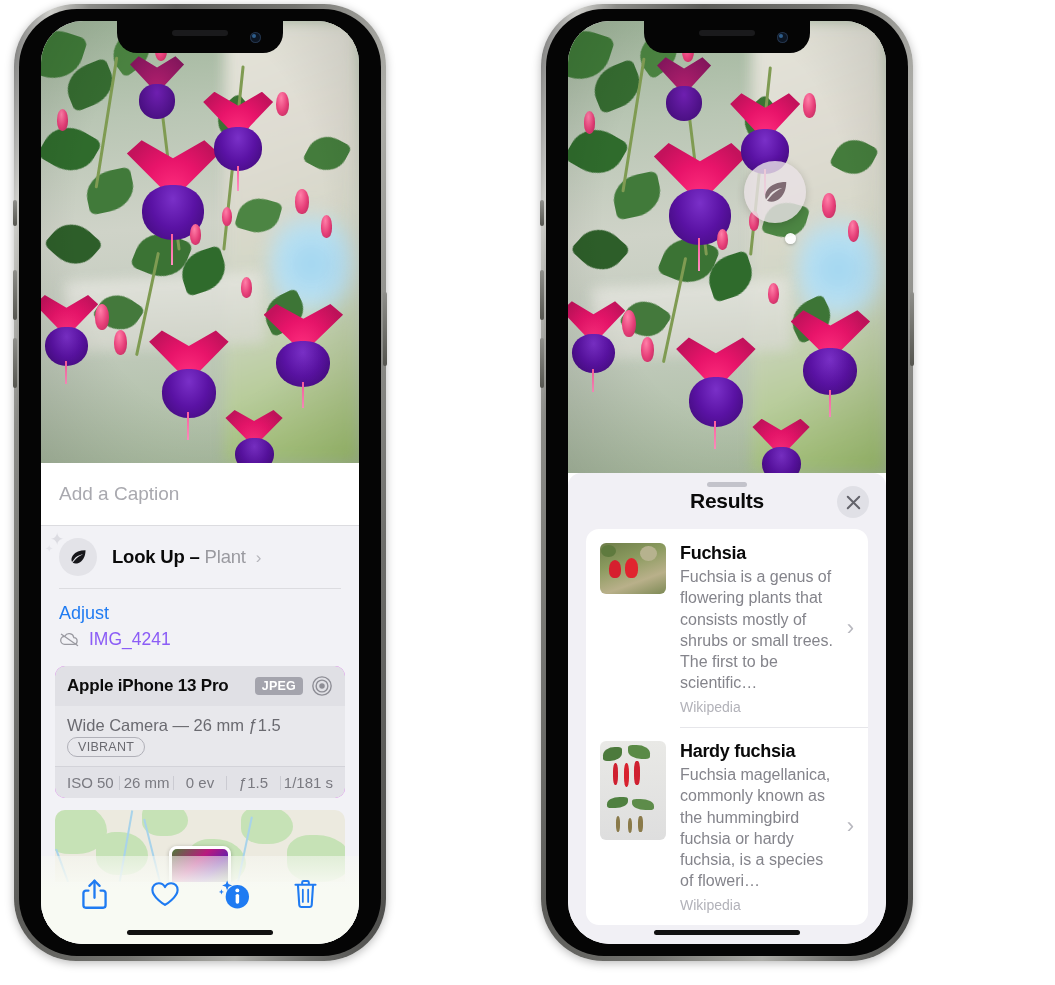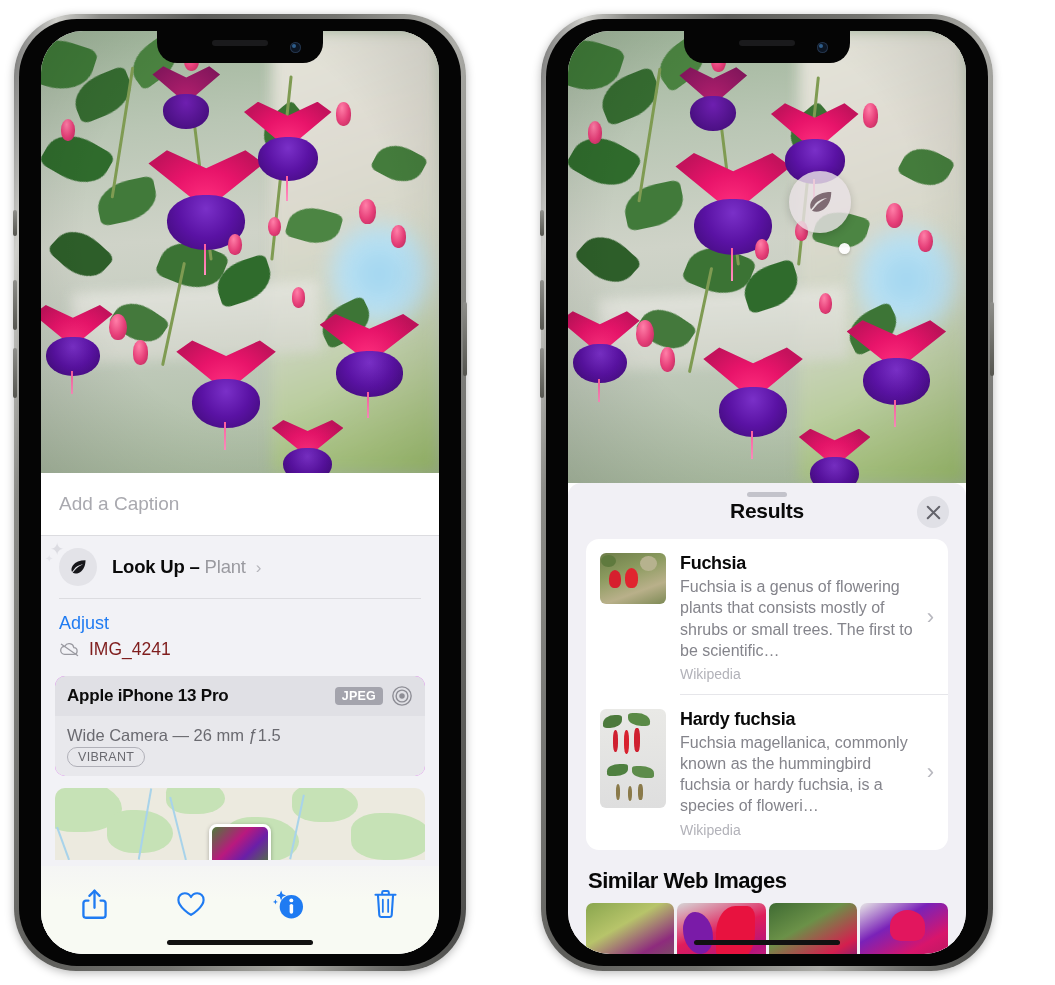--- a/index.html
+++ b/index.html
@@ -2,21 +2,21 @@
 <html><head>
 <meta charset="utf-8">
 <style>
   html,body{margin:0;padding:0;background:#ffffff;}
   body{width:1055px;height:985px;overflow:hidden;
        font-family:"Liberation Sans","DejaVu Sans",sans-serif;
        -webkit-font-smoothing:antialiased;}
   .stage{position:relative;width:1055px;height:985px;}
 
   
-  .phone{position:absolute;top:14px;width:452px;height:957px;}
+  .phone{position:absolute;top:4px;width:372px;height:957px;}
   .phone.left{left:14px;}
   .phone.right{left:541px;}
 
   .band{position:absolute;inset:0;border-radius:62px;
         background:linear-gradient(100deg,#6d6d6d 0%,#cfcfcb 7%,#8c8c88 14%,#5d5d5a 30%,
                    #747470 52%,#adada8 72%,#6e6e6b 86%,#4a4a48 100%);
         box-shadow:0 2px 10px rgba(0,0,0,.28);}
   .bezel{position:absolute;left:5px;top:5px;right:5px;bottom:5px;border-radius:58px;
          background:#050505;}
   .screen{position:absolute;left:27px;top:17px;right:27px;bottom:17px;border-radius:42px;
@@ -88,21 +88,21 @@
   .lu-txt{font-size:18.5px;font-weight:700;color:#0a0a0a;letter-spacing:-.2px;}
   .lu-txt .sub{font-weight:400;color:#9a9aa0;}
   .chev-sm{margin-left:5px;color:#b5b5bb;font-size:17px;font-weight:400;}
   .divider{height:.5px;background:#dcdce0;margin:0 18px;}
 
   .date-row{display:flex;justify-content:space-between;align-items:flex-start;
       padding:14px 18px 0 18px;}
   .date-txt{font-size:18px;font-weight:700;color:#0a0a0a;letter-spacing:-.3px;}
   .adjust{font-size:18px;color:#1f7bf2;}
   .fname-row{display:flex;align-items:center;gap:9px;padding:5px 18px 12px 18px;}
-  .fname{font-size:17.5px;color:#7f1d1d;}
+  .fname{font-size:17.5px;color:#8b5cf6;}
 
   .metacard{margin:4px 14px 0 14px;border-radius:10px;overflow:hidden;background:#d946ef;
       font-size:16.5px;}
   .mc-head{display:flex;align-items:center;justify-content:space-between;padding:9px 12px;
       background:#e0e0e5;}
   .mc-title{font-weight:700;color:#0b0b0b;font-size:17px;letter-spacing:-.2px;}
   .mc-badges{display:flex;align-items:center;gap:8px;}
   .pill-jpeg{background:#a4a4ad;color:#fff;font-size:12.5px;font-weight:700;
       padding:2px 7px;border-radius:4px;letter-spacing:.2px;}
   .mc-body{padding:8px 12px 9px 12px;background:#e8e8ec;}
@@ -304,20 +304,31 @@
                 <circle cx="12" cy="12" r="3" fill="#8d8d95"></circle>
               </svg>
             </span>
           </div>
           <div class="mc-body">
             <div class="mc-line">Wide Camera — 26 mm ƒ1.5</div>
             <div class="mc-row2">
               <span class="pill-vib">VIBRANT</span>
             </div>
           </div>
+          <div class="mc-exif">
+            <span class="cell">ISO 50</span>
+            <span class="sep"></span>
+            <span class="cell">26 mm</span>
+            <span class="sep"></span>
+            <span class="cell">0 ev</span>
+            <span class="sep"></span>
+            <span class="cell">ƒ1.5</span>
+            <span class="sep"></span>
+            <span class="cell">1/181 s</span>
+          </div>
         </div>
 
         <div class="mapcard">
           <div class="mp-green" style="left:-4%;top:-10%;width:22%;height:70%;"></div>
           <div class="mp-green" style="left:14%;top:30%;width:18%;height:60%;"></div>
           <div class="mp-green" style="left:30%;top:-12%;width:16%;height:48%;"></div>
           <div class="mp-green" style="left:46%;top:40%;width:20%;height:62%;"></div>
           <div class="mp-green" style="left:64%;top:-6%;width:18%;height:52%;"></div>
           <div class="mp-green" style="left:80%;top:34%;width:22%;height:66%;"></div>
           <div class="mp-road" style="left:24%;top:0;width:2px;height:100%;transform:rotate(10deg);"></div>

